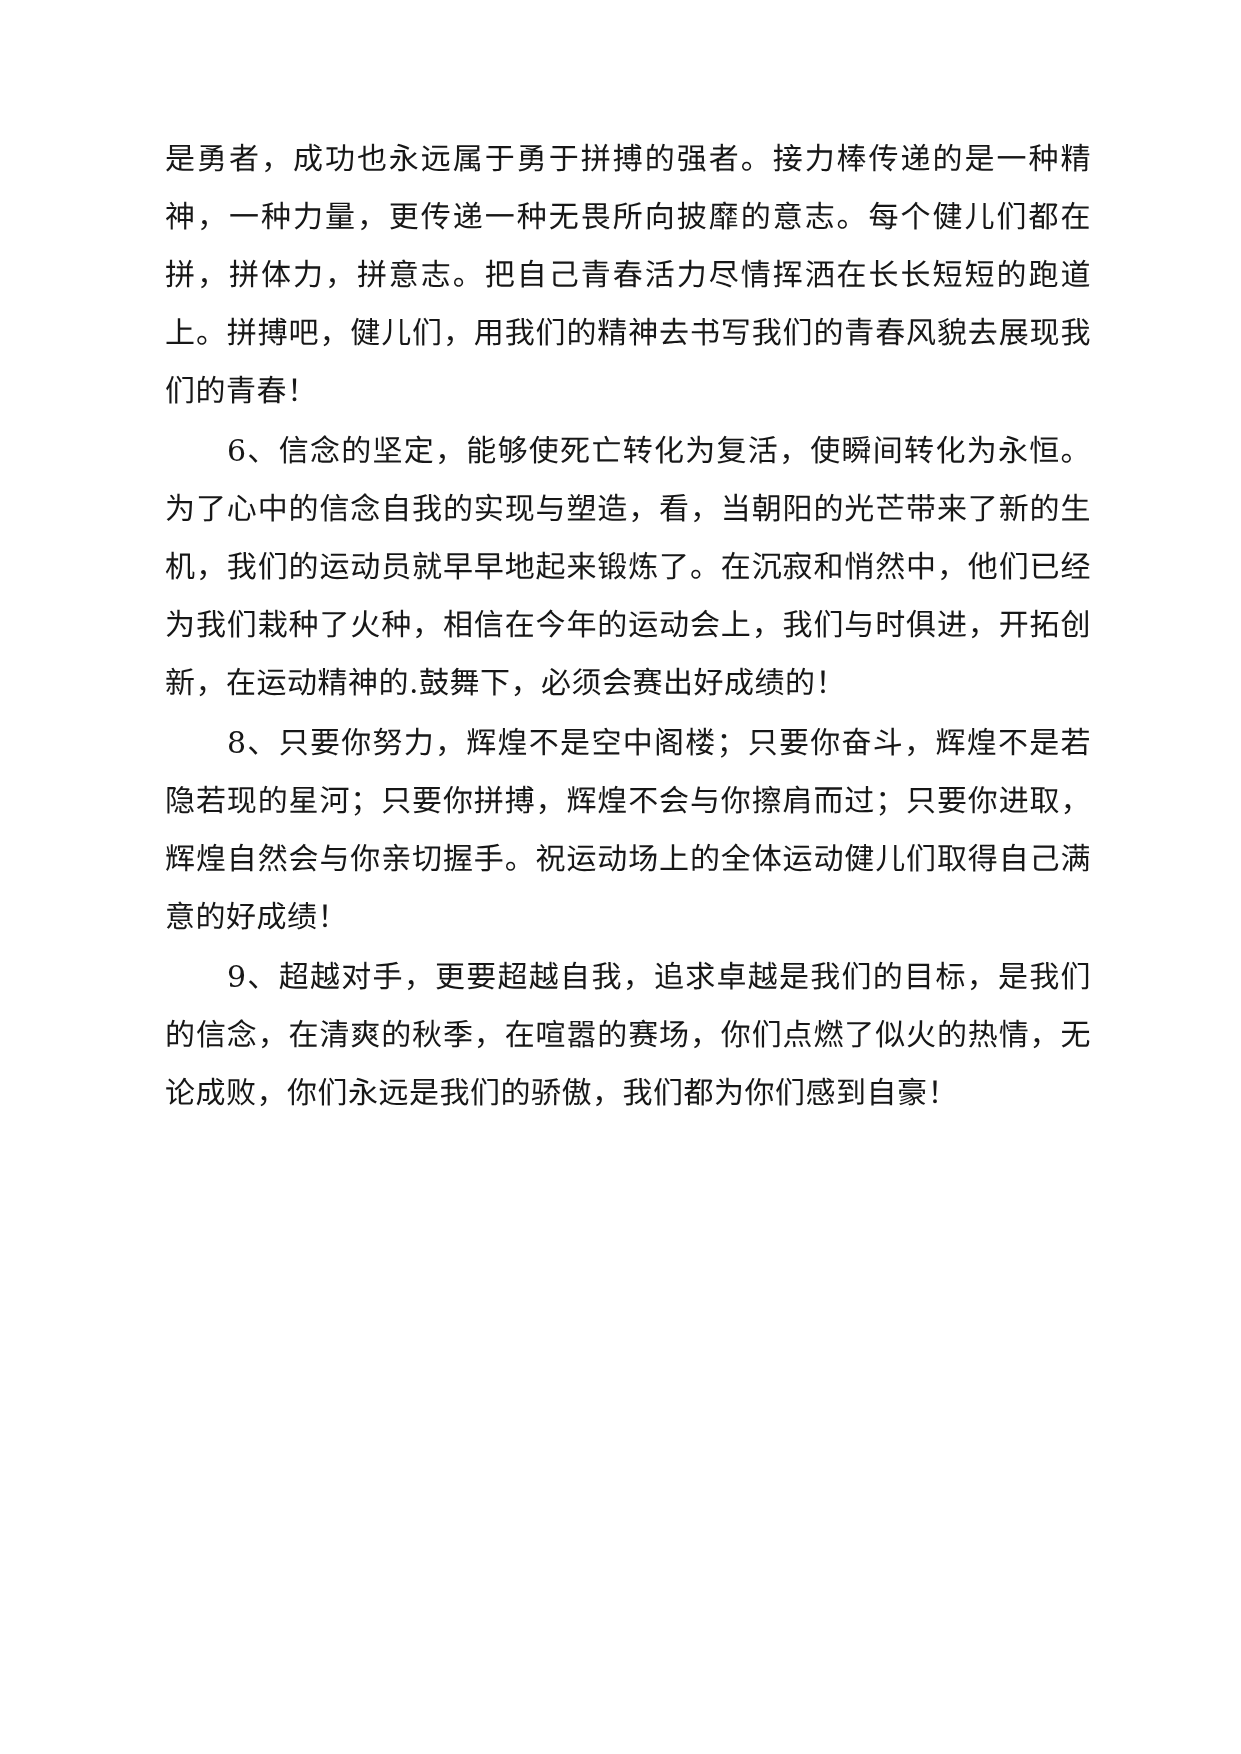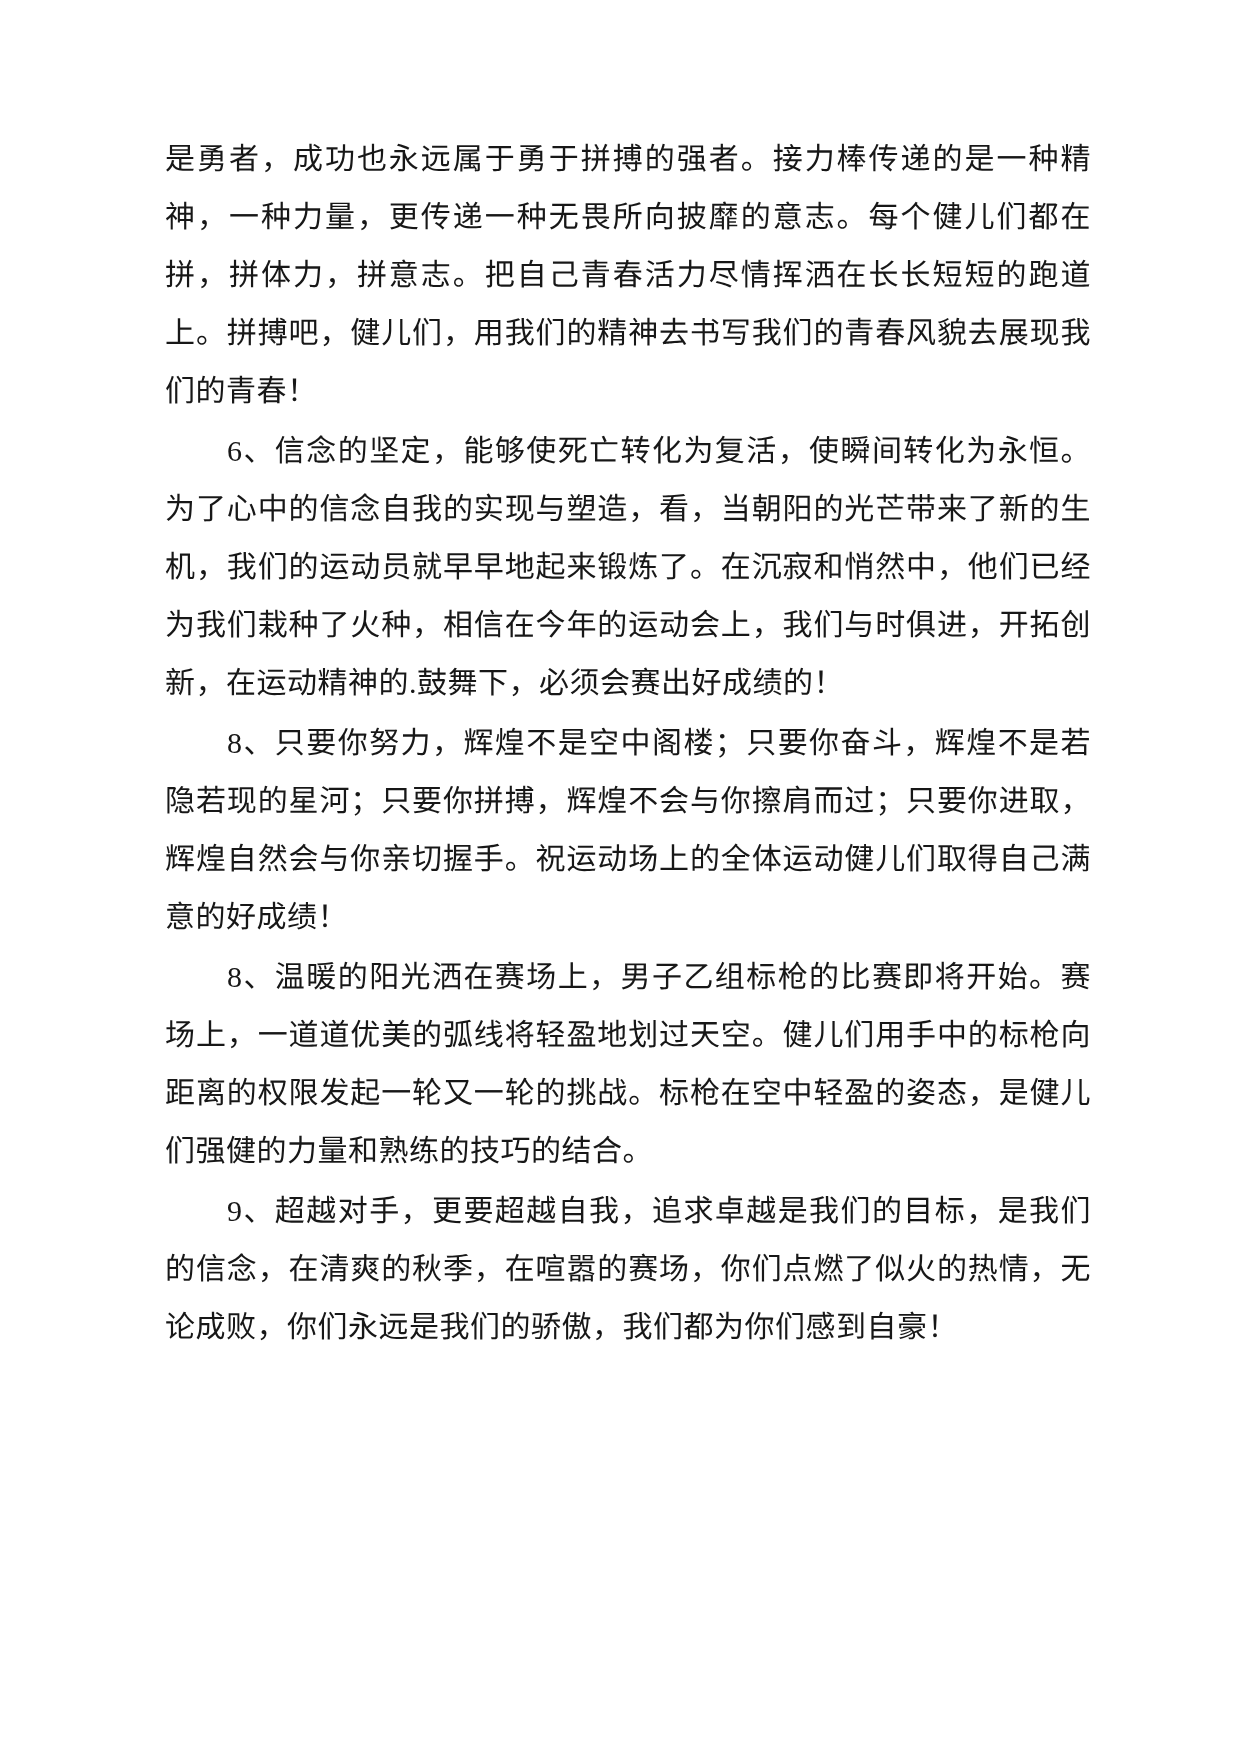--- a/index.html
+++ b/index.html
@@ -29,27 +29,25 @@
     text-align: justify;
     text-justify: inter-ideograph;
     color: #171717;
   }
   .para {
     margin: 0 0 2px 0;
     text-indent: 0;
   }
   .para.indent {
     text-indent: 62px;
-    font-family: Liberation Serif, serif;
   }
 </style>
 </head>
 <body>
 
 <div class="page">
   <div class="doc-body">
     <p class="para">是勇者，成功也永远属于勇于拼搏的强者。接力棒传递的是一种精神，一种力量，更传递一种无畏所向披靡的意志。每个健儿们都在拼，拼体力，拼意志。把自己青春活力尽情挥洒在长长短短的跑道上。拼搏吧，健儿们，用我们的精神去书写我们的青春风貌去展现我们的青春！</p>
     <p class="para indent">6、信念的坚定，能够使死亡转化为复活，使瞬间转化为永恒。为了心中的信念自我的实现与塑造，看，当朝阳的光芒带来了新的生机，我们的运动员就早早地起来锻炼了。在沉寂和悄然中，他们已经为我们栽种了火种，相信在今年的运动会上，我们与时俱进，开拓创新，在运动精神的.鼓舞下，必须会赛出好成绩的！</p>
     <p class="para indent">8、只要你努力，辉煌不是空中阁楼；只要你奋斗，辉煌不是若隐若现的星河；只要你拼搏，辉煌不会与你擦肩而过；只要你进取，辉煌自然会与你亲切握手。祝运动场上的全体运动健儿们取得自己满意的好成绩！</p>
-    <p class="para indent">8、温暖的阳光洒在赛场上，男子乙组标枪的比赛即将开始。赛场上，一道道优美的弧线将轻盈地划过天空。健儿们用手中的标枪向距离的权限发起一轮又一轮的挑战。标枪在空中轻盈的姿态，是健儿们强健的力量和熟练的技巧的结合。</p>
     <p class="para indent">9、超越对手，更要超越自我，追求卓越是我们的目标，是我们的信念，在清爽的秋季，在喧嚣的赛场，你们点燃了似火的热情，无论成败，你们永远是我们的骄傲，我们都为你们感到自豪！</p>
   </div>
 </div>
 
 </body></html>

